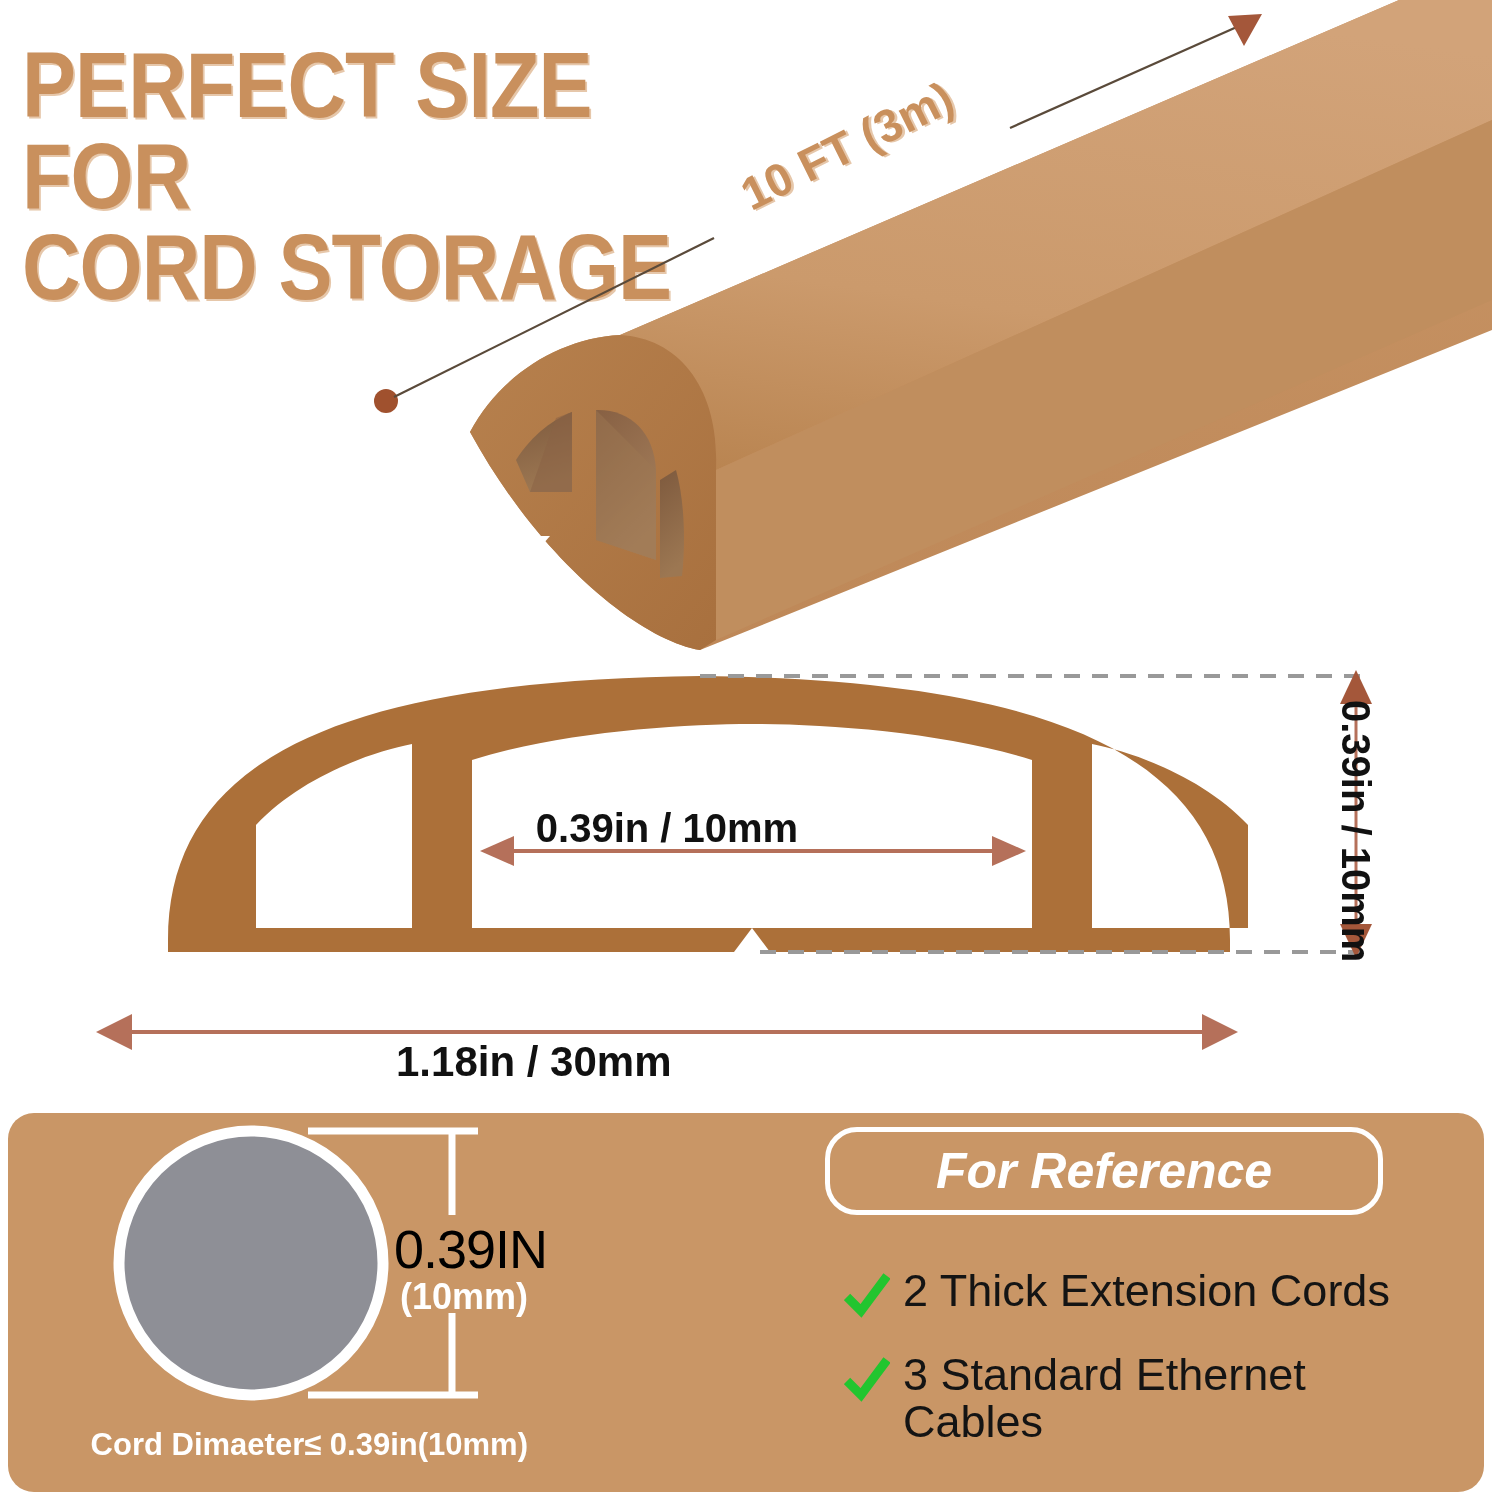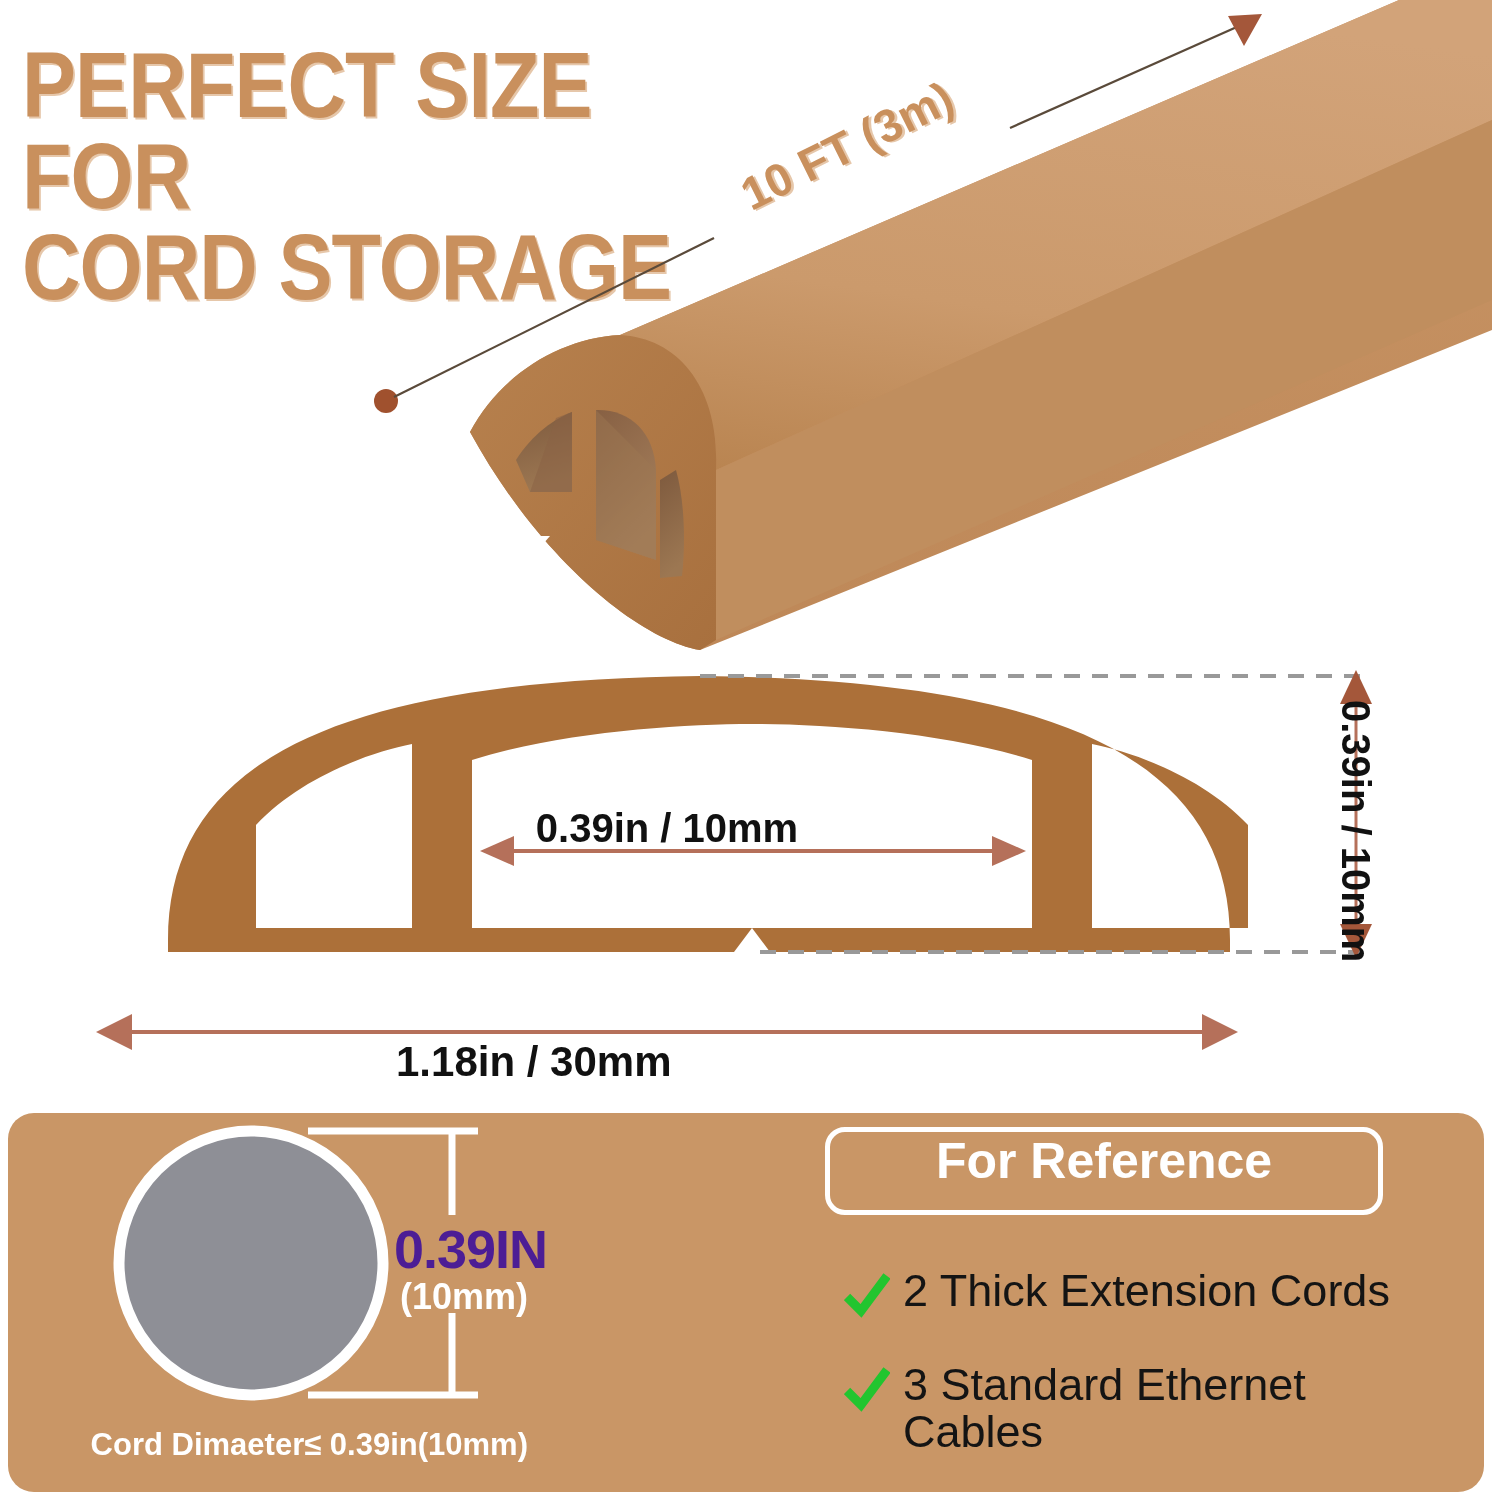--- a/index.html
+++ b/index.html
@@ -72,52 +72,52 @@
   
   #refPanel{
     position:absolute;left:8px;top:1113px;width:1476px;height:379px;
     background:#C99666;border-radius:26px;
   }
   #refSvg{position:absolute;left:0;top:0;width:1476px;height:379px;}
 
   #dimBig{
     position:absolute;left:386px;top:105px;
     font-family:"Liberation Sans Narrow","Liberation Sans",sans-serif;
-    font-weight:bold;font-size:54px;color:#4c1d95;letter-spacing:-1px;
+    font-weight:normal;font-size:54px;color:#000000;letter-spacing:-1px;
     white-space:nowrap;
   }
   #dimSmall{
     position:absolute;left:392px;top:163px;
     font-family:"Liberation Sans Narrow","Liberation Sans",sans-serif;
     font-weight:bold;font-size:36px;color:#ffffff;
     white-space:nowrap;
   }
   #cordCaption{
     position:absolute;left:60px;top:314px;width:460px;text-align:right;
     font-family:"Liberation Sans Narrow","Liberation Sans",sans-serif;
     font-weight:bold;font-size:31px;color:#ffffff;
     white-space:nowrap;
   }
 
   #refBadge{
     position:absolute;left:817px;top:14px;width:548px;height:78px;
-    border:5px solid #ffffff;border-radius:20px;
-    display:flex;align-items:flex-start;justify-content:center;
+    border:5px solid #ffffff;border-radius:32px;
+    display:flex;align-items:center;justify-content:center;font-style:italic;
   }
   #refBadgeText{
     font-family:"Liberation Sans Narrow","Liberation Sans",sans-serif;
     font-weight:bold;font-size:50px;color:#ffffff;letter-spacing:0px;
     white-space:nowrap;
   }
 
   .ref-item{
     position:absolute;left:836px;display:flex;align-items:flex-start;gap:13px;
   }
   #refItem0{top:154px;}
-  #refItem1{top:248px;}
+  #refItem1{top:238px;}
   .ref-check{flex:0 0 auto;width:46px;height:46px;margin-top:6px;}
   .ref-text{
     font-family:"Liberation Sans Narrow","Liberation Sans",sans-serif;
     font-weight:normal;font-size:45px;line-height:1.05;color:#141414;
     max-width:520px;
   }
 </style>
 </head>
 <body>
 

